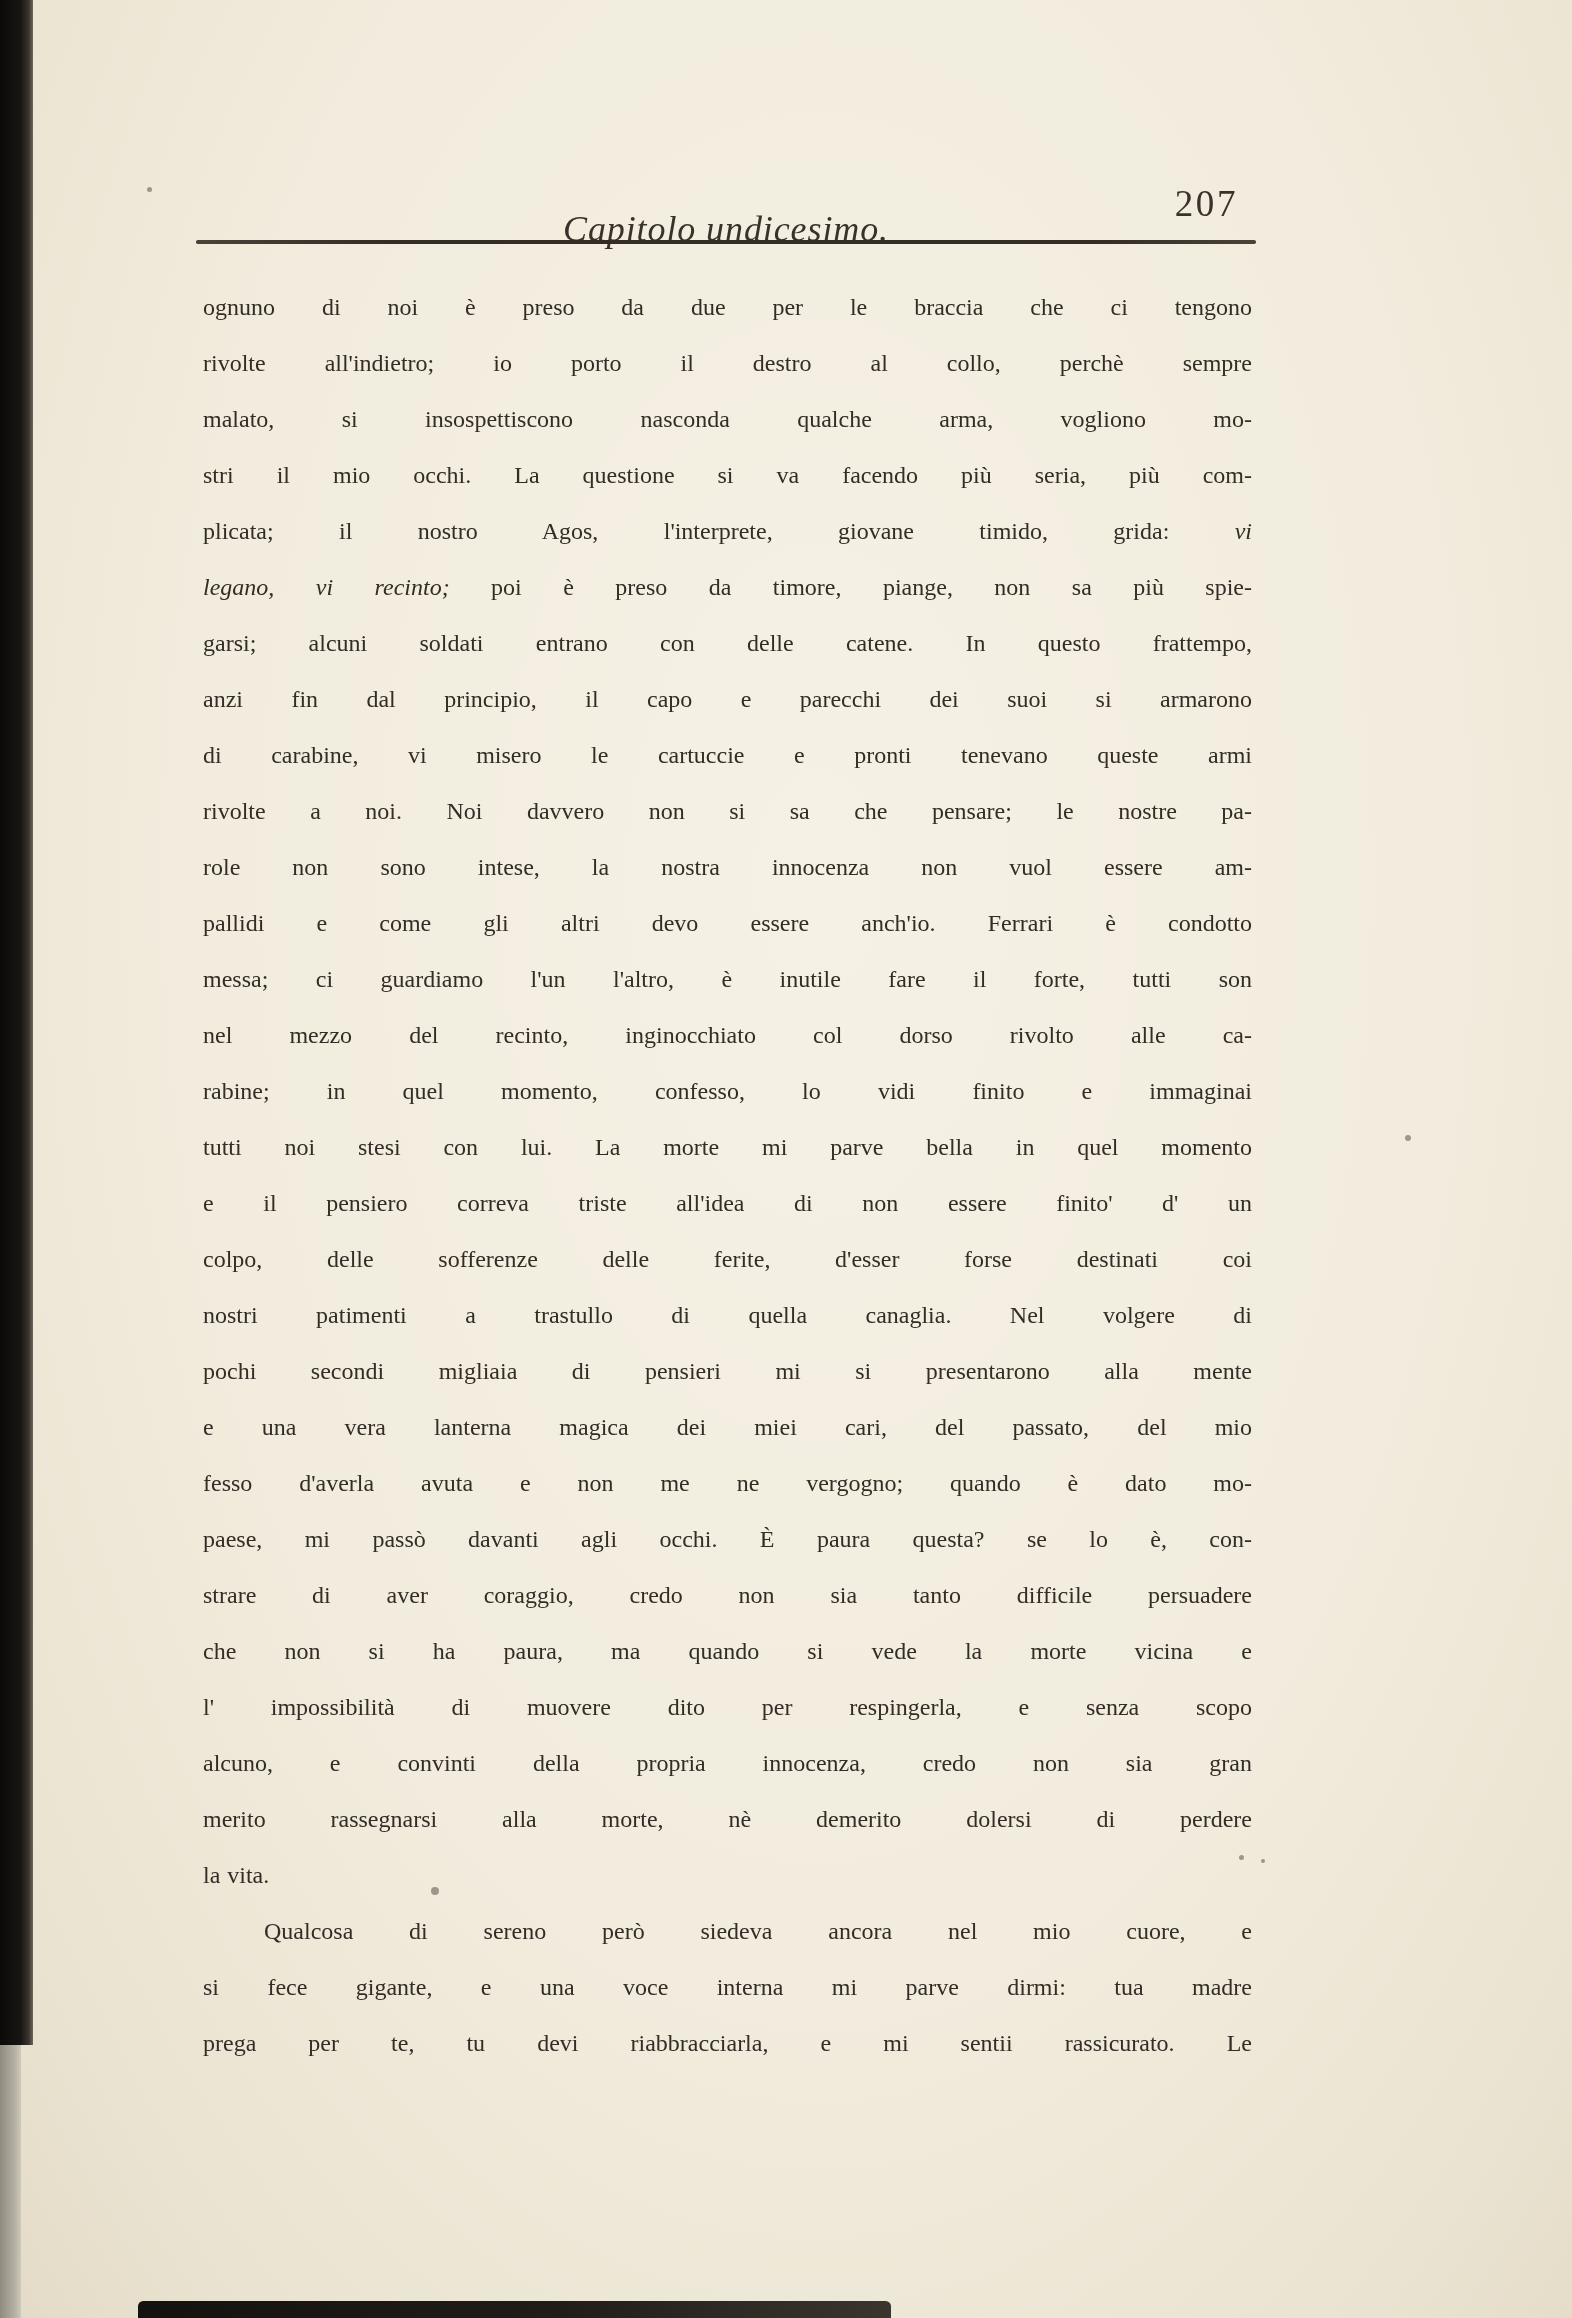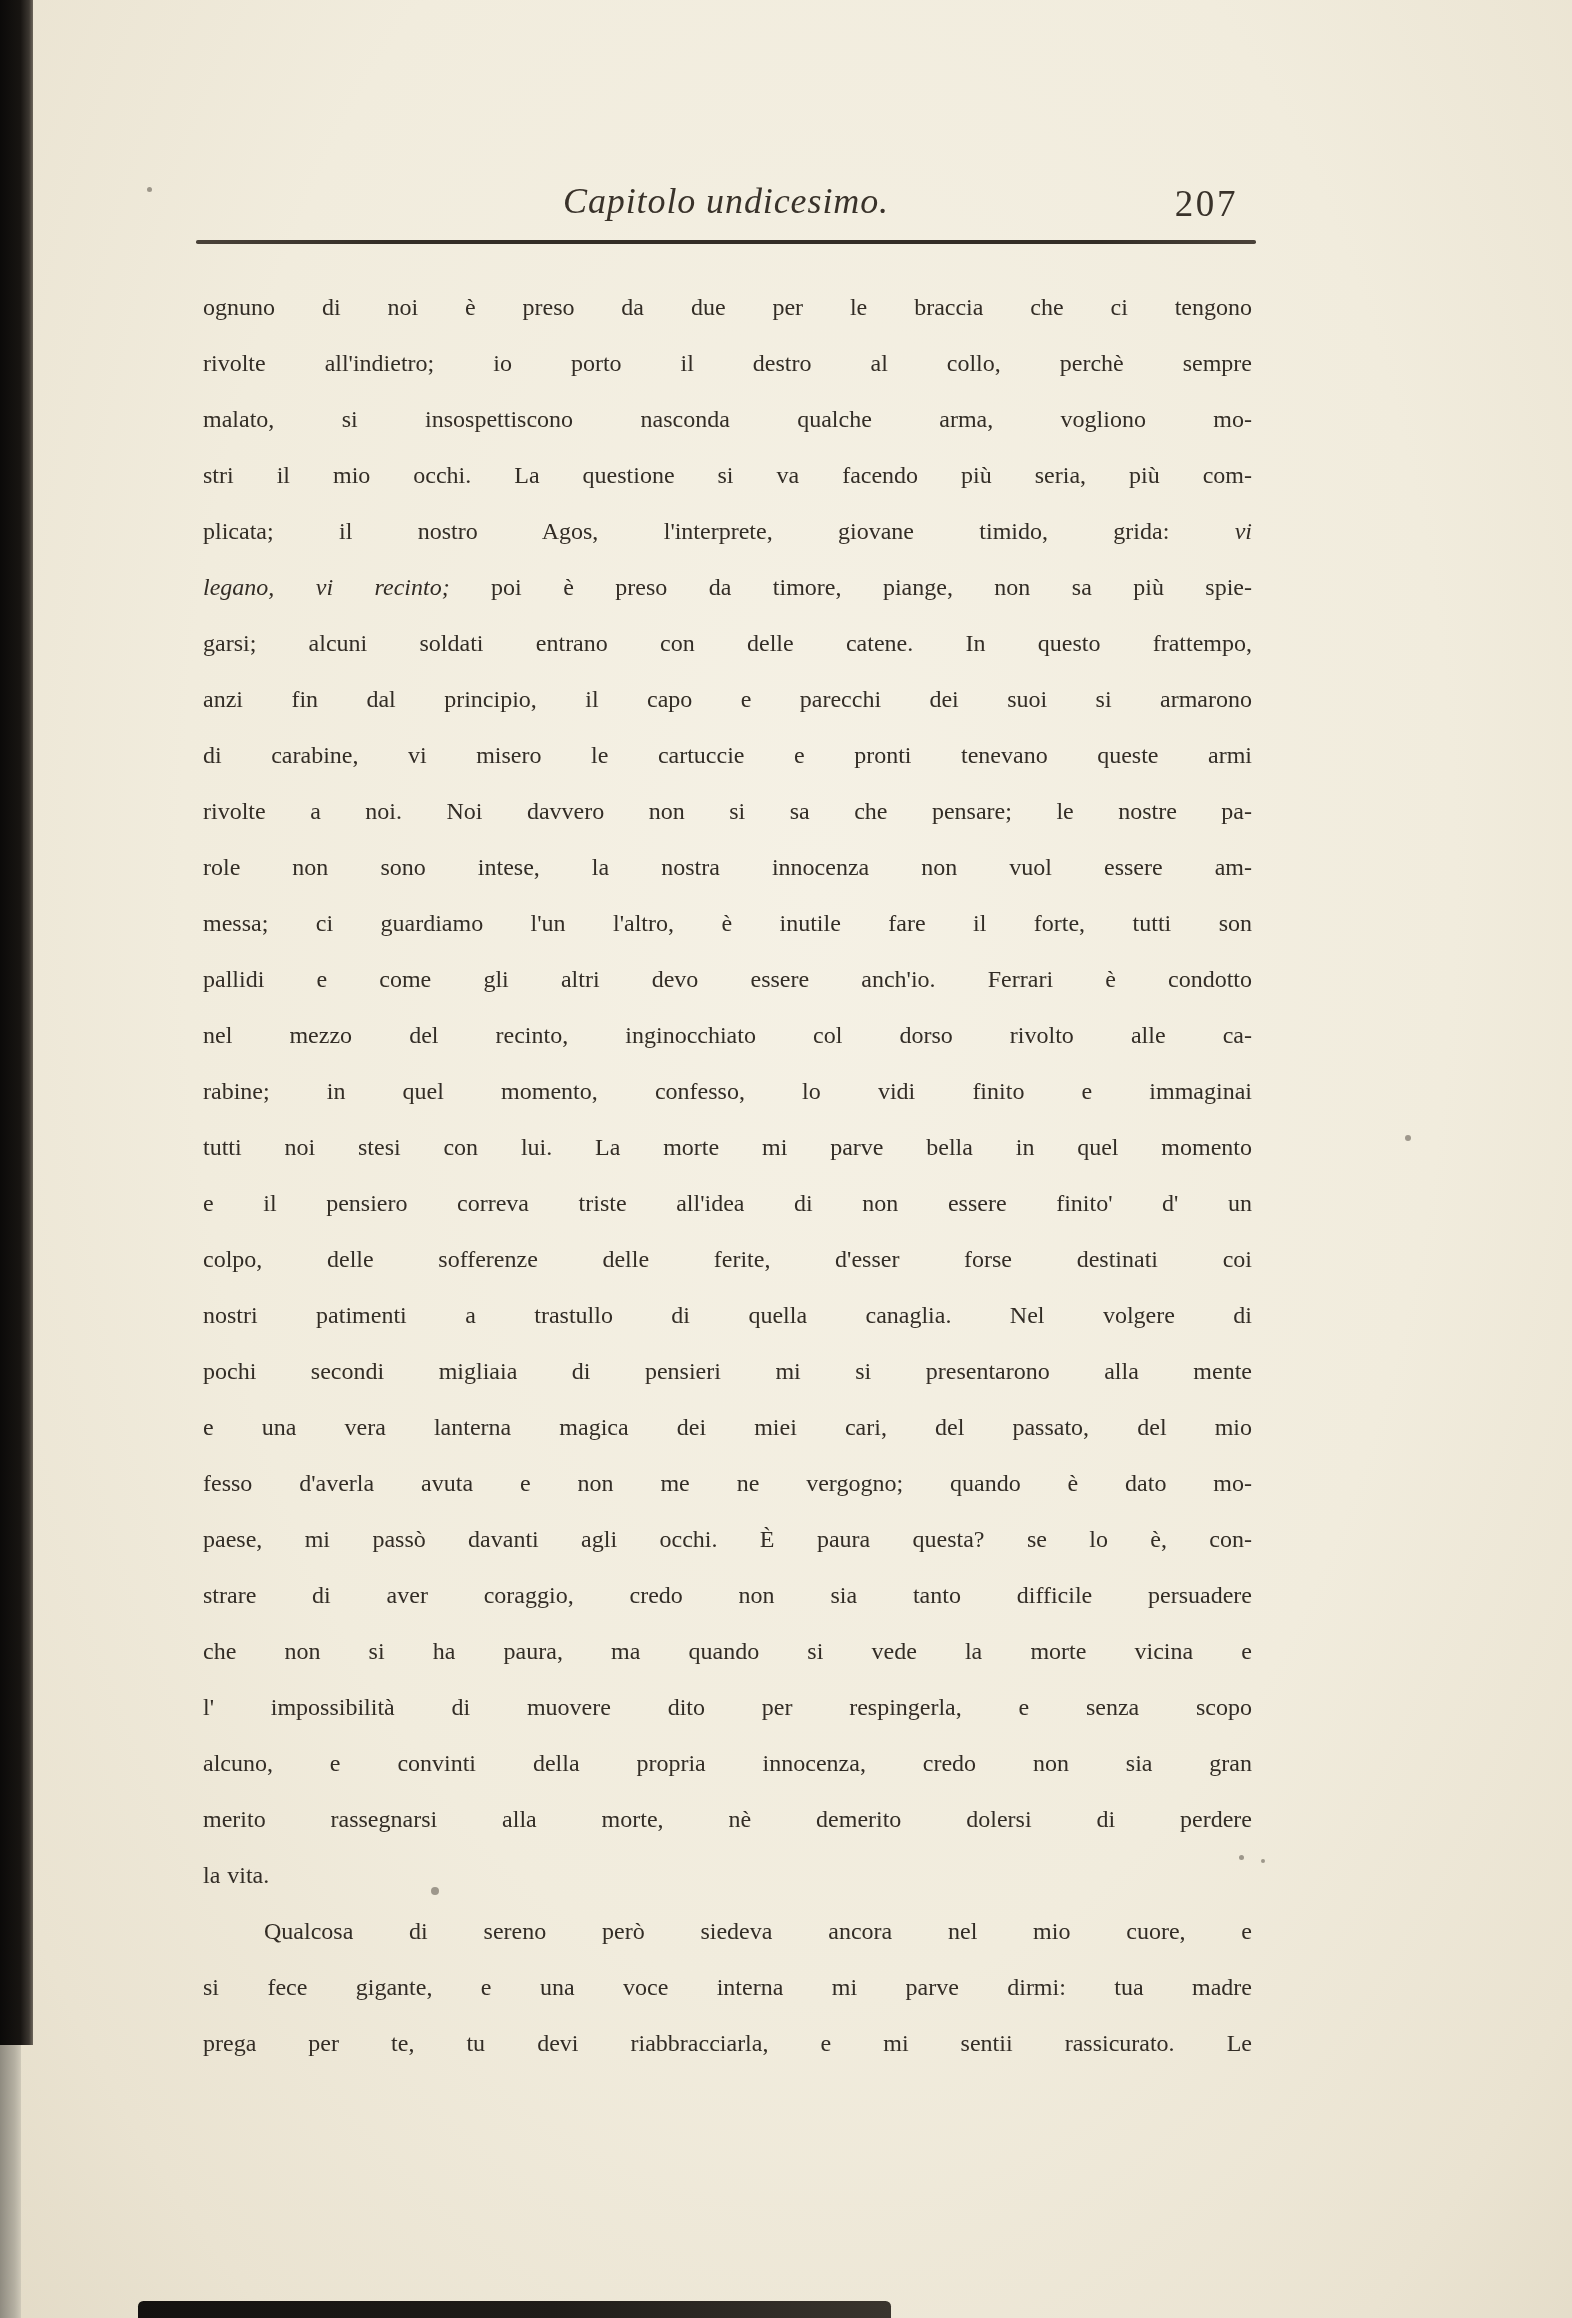--- a/index.html
+++ b/index.html
@@ -31,20 +31,21 @@
   }
   .header {
     position: absolute; top: 180px; left: 198px; width: 1056px; height: 53px;
   }
   .chapter-title {
     text-align: center;
     font-style: italic;
     font-size: 36px;
     letter-spacing: 0.9px;
     color: #39322a;
+    margin-top: 28px;
   }
   .page-number {
     position: absolute; right: 16px; top: 1.8px;
     font-size: 37px;
     letter-spacing: 2.6px;
     color: #39322a;
   }
   .rule {
     position: absolute; top: 240px; left: 196px;
     width: 1060px; height: 3.5px;
@@ -98,22 +99,22 @@
       <div class="line"><span>rivolte all'indietro; io porto il destro al collo, perchè sempre</span></div>
       <div class="line"><span>malato, si insospettiscono nasconda qualche arma, vogliono mo-</span></div>
       <div class="line"><span>stri il mio occhi. La questione si va facendo più seria, più com-</span></div>
       <div class="line"><span>plicata; il nostro Agos, l'interprete, giovane timido, grida: </span><span class="it">vi</span></div>
       <div class="line"><span class="it">legano, vi recinto;</span><span> poi è preso da timore, piange, non sa più spie-</span></div>
       <div class="line"><span>garsi; alcuni soldati entrano con delle catene. In questo frattempo,</span></div>
       <div class="line"><span>anzi fin dal principio, il capo e parecchi dei suoi si armarono</span></div>
       <div class="line"><span>di carabine, vi misero le cartuccie e pronti tenevano queste armi</span></div>
       <div class="line"><span>rivolte a noi. Noi davvero non si sa che pensare; le nostre pa-</span></div>
       <div class="line"><span>role non sono intese, la nostra innocenza non vuol essere am-</span></div>
+      <div class="line"><span>pallidi e come gli altri devo essere anch'io. Ferrari è condotto</span></div>
       <div class="line"><span>messa; ci guardiamo l'un l'altro, è inutile fare il forte, tutti son</span></div>
-      <div class="line"><span>pallidi e come gli altri devo essere anch'io. Ferrari è condotto</span></div>
       <div class="line"><span>nel mezzo del recinto, inginocchiato col dorso rivolto alle ca-</span></div>
       <div class="line"><span>rabine; in quel momento, confesso, lo vidi finito e immaginai</span></div>
       <div class="line"><span>tutti noi stesi con lui. La morte mi parve bella in quel momento</span></div>
       <div class="line"><span>e il pensiero correva triste all'idea di non essere finito' d' un</span></div>
       <div class="line"><span>colpo, delle sofferenze delle ferite, d'esser forse destinati coi</span></div>
       <div class="line"><span>nostri patimenti a trastullo di quella canaglia. Nel volgere di</span></div>
       <div class="line"><span>pochi secondi migliaia di pensieri mi si presentarono alla mente</span></div>
       <div class="line"><span>e una vera lanterna magica dei miei cari, del passato, del mio</span></div>
       <div class="line"><span>fesso d'averla avuta e non me ne vergogno; quando è dato mo-</span></div>
       <div class="line"><span>paese, mi passò davanti agli occhi. È paura questa? se lo è, con-</span></div>

